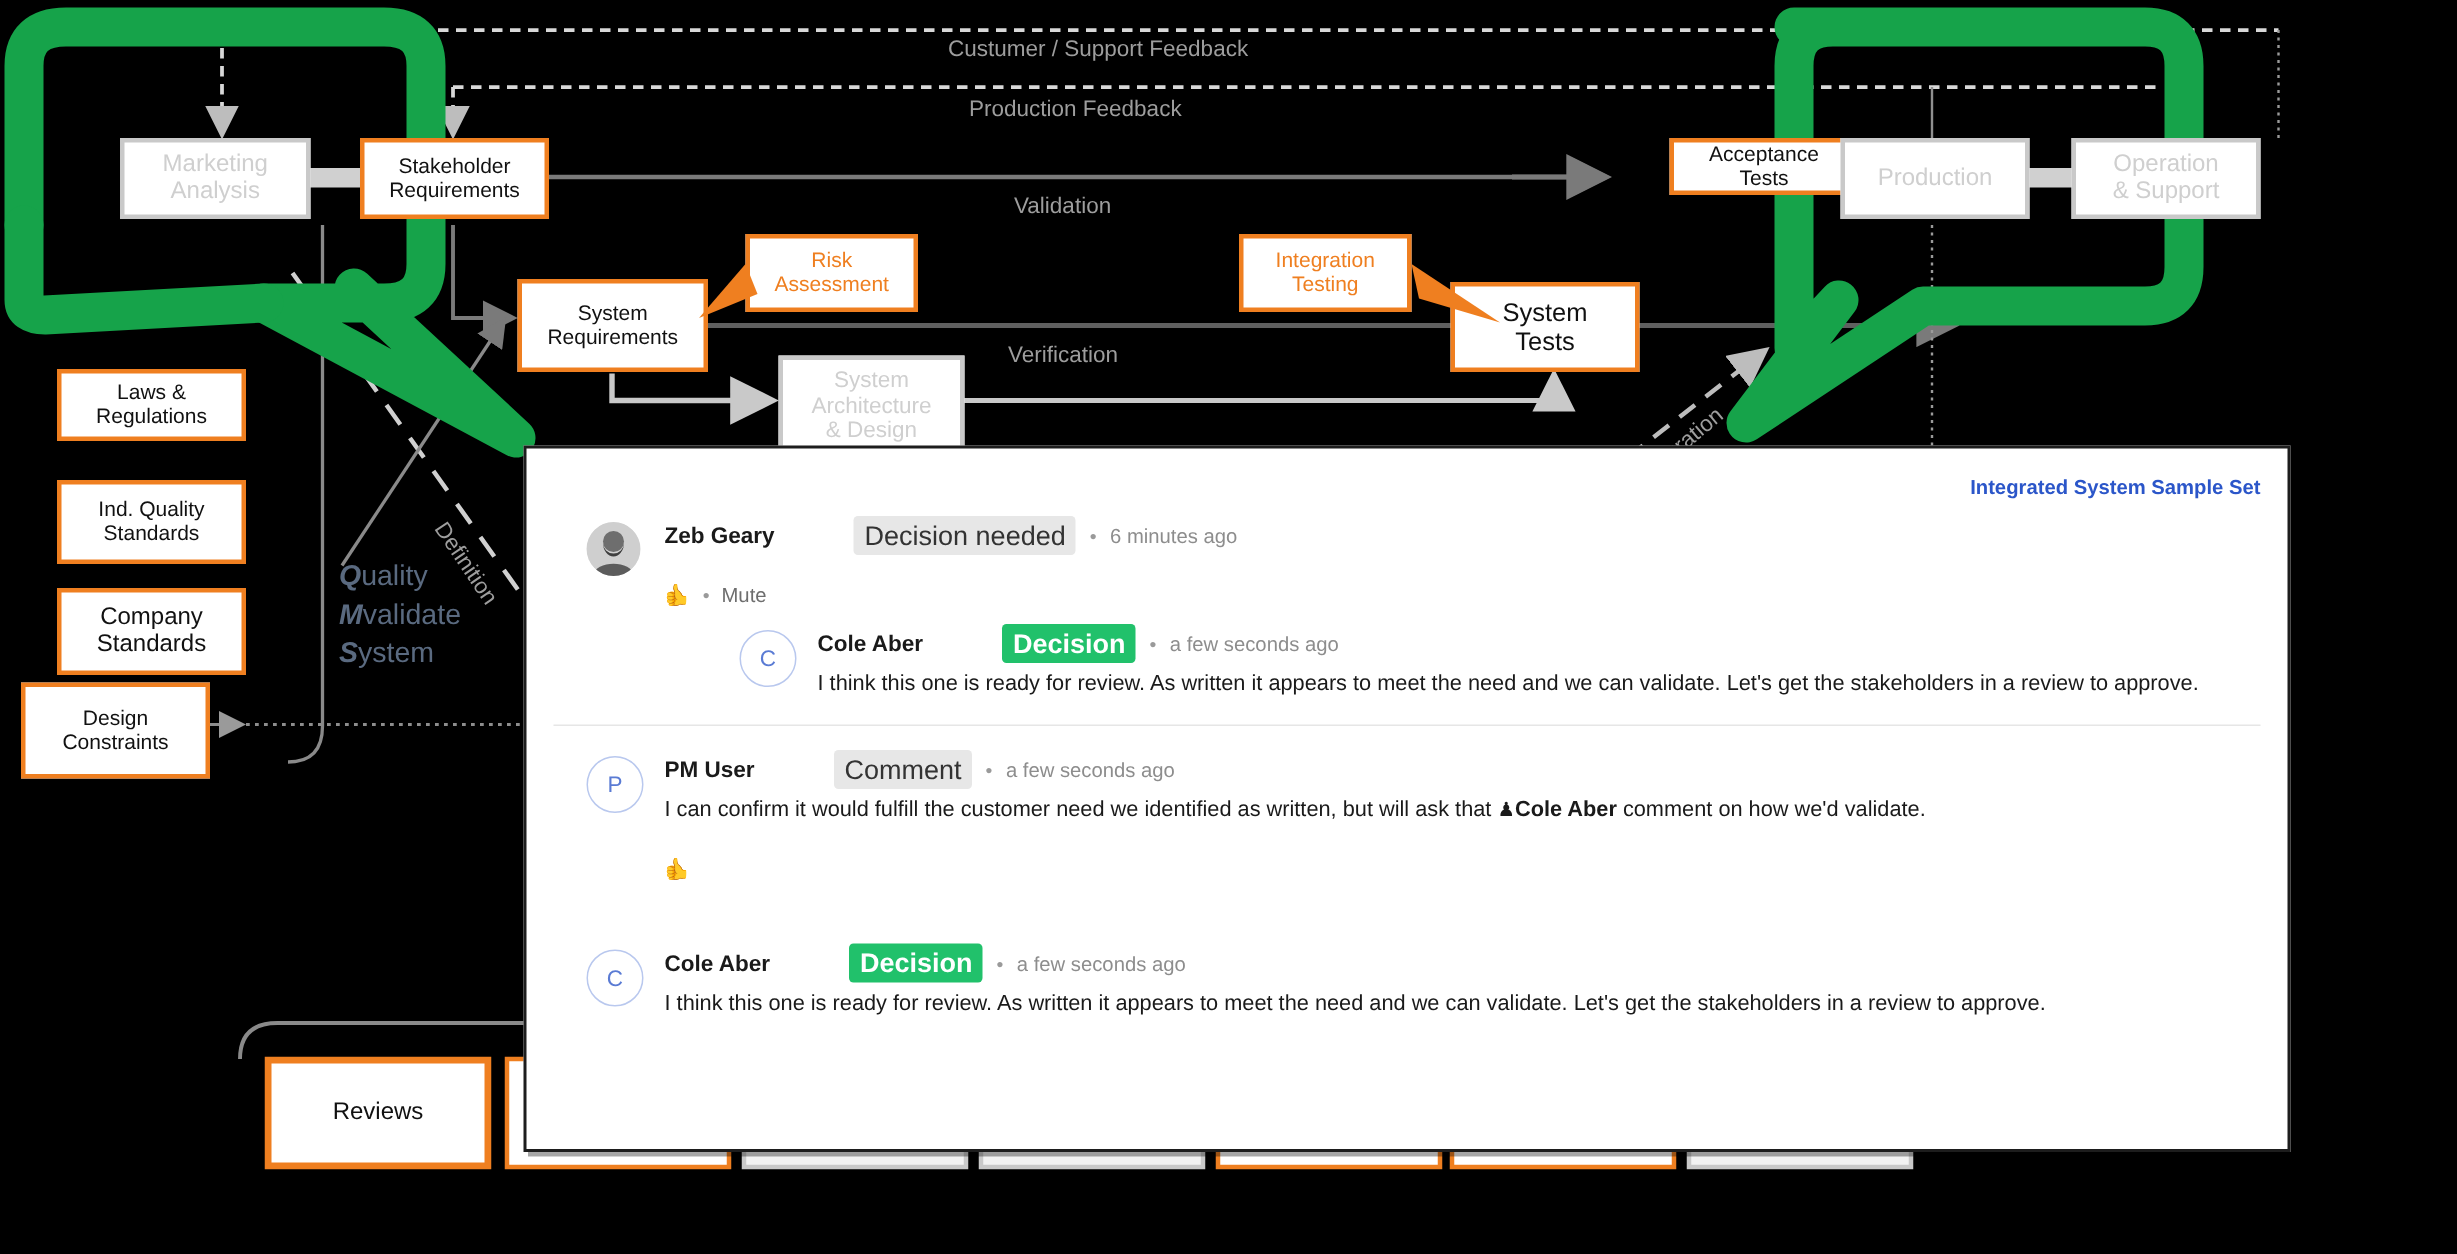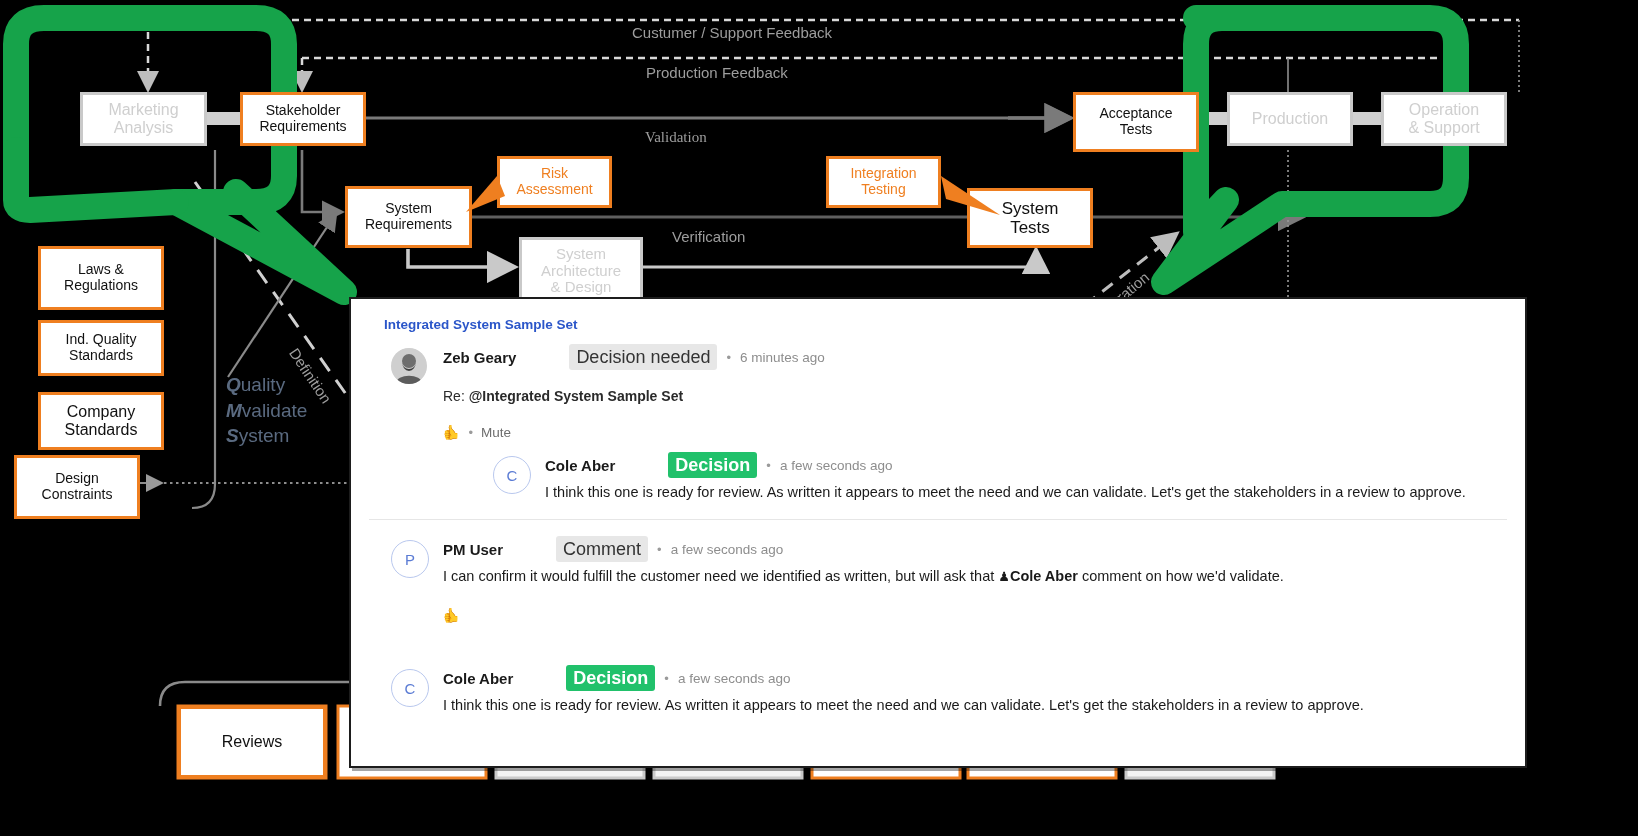--- a/index.html
+++ b/index.html
@@ -20,21 +20,21 @@
   .flowlabel{position:absolute;color:#9d9d9d;font-size:15px;white-space:nowrap;}
   .qms{position:absolute;color:#5a6a80;font-size:19px;font-weight:bold;font-style:italic;line-height:1.35;}
   .qms span.reg{font-weight:normal;font-style:normal;}
 
   .diaglabel{position:absolute;color:#9d9d9d;font-size:15px;white-space:nowrap;}
 
   
   .panel{position:absolute;left:349px;top:297px;width:1174px;height:467px;background:#fff;
          border:2px solid #1d1d1d;box-shadow:3px 3px 0 rgba(0,0,0,.35);overflow:hidden;}
   .panel-inner{position:absolute;inset:0;padding:16px 18px 0 18px;box-sizing:border-box;}
-  .panel-title{color:#2b56c9;font-size:13.5px;font-weight:bold;margin:2px 0 14px 15px;}
+  .panel-title{color:#2b56c9;font-size:13.5px;font-weight:bold;margin:2px 0 14px 15px;text-align:right;}
 
   .cmt{position:relative;padding-left:60px;margin:0 0 2px 14px;}
   .cmt .avatar{position:absolute;left:8px;top:2px;width:36px;height:36px;border-radius:50%;}
   .avatar.photo{background:#dedede;overflow:hidden;}
   .avatar.initial{border:1px solid #b9c8ee;color:#5a7bd4;display:flex;align-items:center;justify-content:center;
                   font-size:15px;background:#fff;}
   .cmt-head{display:flex;align-items:center;gap:9px;height:22px;margin-bottom:6px;}
   .cmt-name{font-size:15px;font-weight:bold;color:#1a1a1a;}
   .badge{font-size:18px;padding:2px 7px;border-radius:3px;line-height:1.25;margin-left:44px;}
   .badge.grey{background:#e7e7e7;color:#333;}
@@ -157,40 +157,40 @@
       <span style="white-space:pre-line">System
 Requirements</span>
     </div>
 
     <div class="node grey" style="left:519px;top:237px;width:124px;height:68px;font-size:15px;">
       <span style="white-space:pre-line">System
 Architecture
 &amp; Design</span>
     </div>
 
-    <div class="node orange" style="left:1073px;top:92px;width:126px;height:60px;">
+    <div class="node orange" style="left:1113px;top:92px;width:126px;height:38px;">
       <span style="white-space:pre-line">Acceptance
 Tests</span>
     </div>
 
     <div class="node grey" style="left:1227px;top:92px;width:126px;height:54px;">
       <span style="white-space:pre-line">Production</span>
     </div>
 
     <div class="node grey" style="left:1381px;top:92px;width:126px;height:54px;">
       <span style="white-space:pre-line">Operation
 &amp; Support</span>
     </div>
 
     <div class="node orange big" style="left:967px;top:188px;width:126px;height:60px;">
       <span style="white-space:pre-line">System
 Tests</span>
     </div>
 
-    <div class="node orange" style="left:38px;top:246px;width:126px;height:64px;">
+    <div class="node orange" style="left:38px;top:246px;width:126px;height:48px;">
       <span style="white-space:pre-line">Laws &amp;
 Regulations</span>
     </div>
 
     <div class="node orange" style="left:38px;top:320px;width:126px;height:56px;">
       <span style="white-space:pre-line">Ind. Quality
 Standards</span>
     </div>
 
     <div class="node orange" style="left:38px;top:392px;width:126px;height:58px;font-size:16px;">
@@ -216,21 +216,21 @@
 Testing</span>
     </div>
 
     <svg class="svgwrap" viewBox="0 0 1638 836" style="pointer-events:none;">
       <path d="M497,176 L466,212 L505,196 Z" fill="#ef7f20"></path>
       <path d="M941,176 L1000,215 L946,199 Z" fill="#ef7f20"></path>
     </svg>
 
     <div class="flowlabel" style="left:632px;top:24px;">Custumer / Support Feedback</div>
     <div class="flowlabel" style="left:646px;top:64px;">Production Feedback</div>
-    <div class="flowlabel" style="left:645px;top:129px;font-family:Liberation Serif, serif;">Validation</div>
+    <div class="flowlabel" style="left:676px;top:129px;">Validation</div>
     <div class="flowlabel" style="left:672px;top:228px;">Verification</div>
 
     <div class="diaglabel" style="left:300px;top:345px;transform:rotate(56deg);transform-origin:left top;">Definition</div>
     <div class="diaglabel" style="left:1098px;top:310px;transform:rotate(-40deg);transform-origin:left bottom;">Integration</div>
 
     <div class="qms" style="left:226px;top:372px;">
       <div><span>Q</span><span class="reg">uality</span></div>
       <div><span>M</span><span class="reg">validate</span></div>
       <div><span>S</span><span class="reg">ystem</span></div>
     </div>
@@ -247,23 +247,20 @@
             <circle cx="18" cy="13" r="7" fill="#6e6e6e"></circle>
             <path d="M4,36 C6,25 30,25 32,36 Z" fill="#5c5c5c"></path>
             <path d="M11,14 a7,7 0 0 0 14,0 a7,9 0 0 1 -14,0" fill="#3f3f3f"></path>
           </svg>
         </div>
         <div class="cmt-head">
           <span class="cmt-name">Zeb Geary</span>
           <span class="badge grey">Decision needed</span>
           <span class="dot">•</span>
           <span class="time">6 minutes ago</span>
-        </div>
-        <div class="re">
-          <span>Re: </span><b>@Integrated System Sample Set</b>
         </div>
         <div class="actions">
           <span class="thumb">👍</span>
           <span class="dot">•</span>
           <span>Mute</span>
         </div>
 
         <div class="cmt reply">
           <div class="avatar initial">
             <span>C</span>

